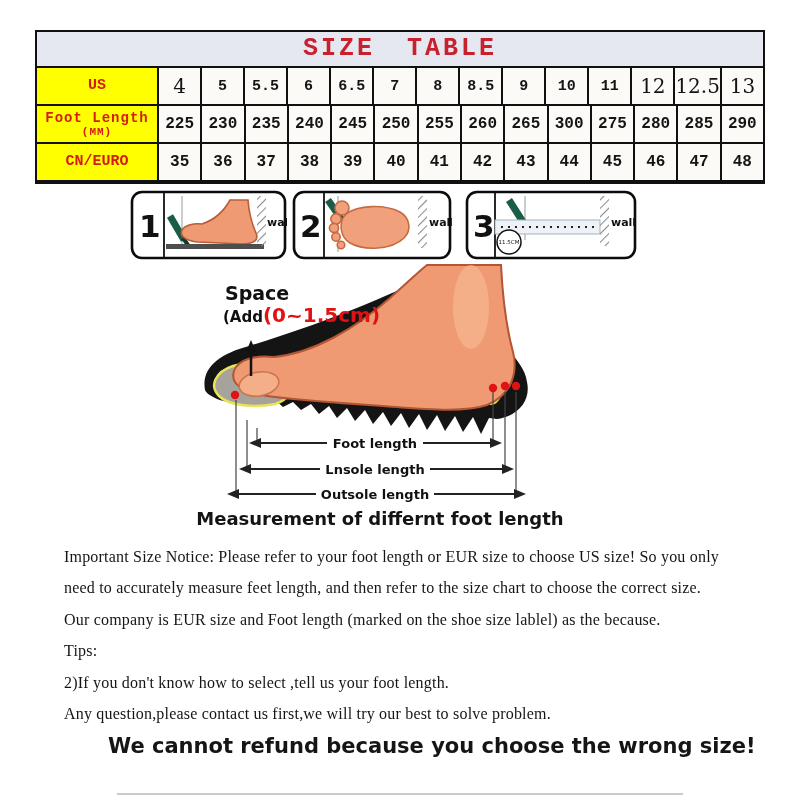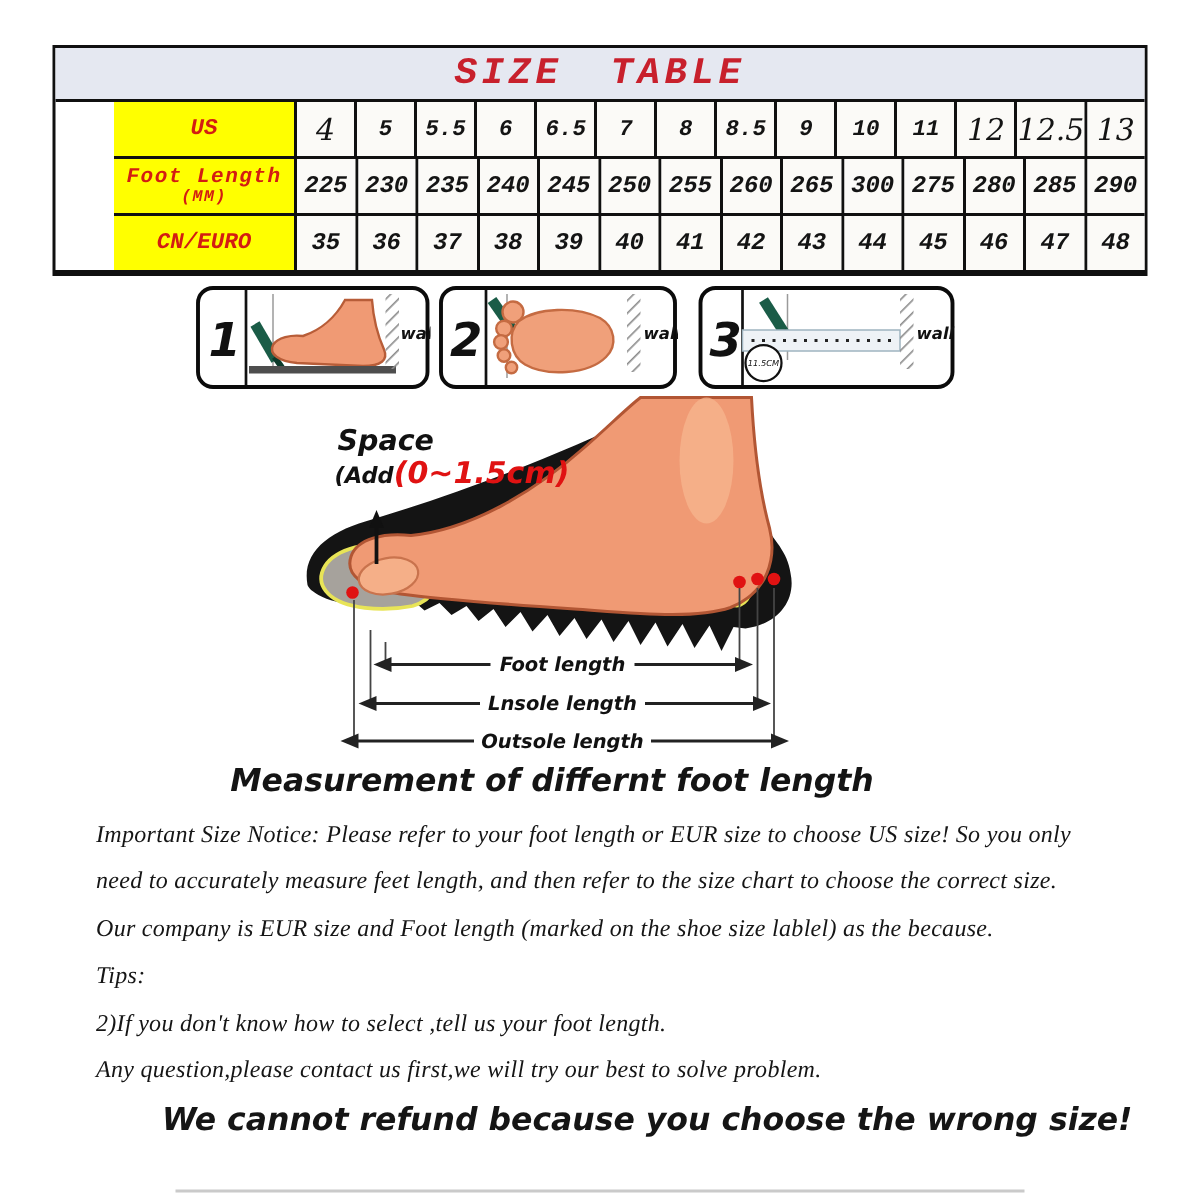--- a/index.html
+++ b/index.html
@@ -1,25 +1,25 @@
 <!DOCTYPE html>
 <html><head>
 <meta charset="utf-8">
 <style>
   html,body { margin:0; padding:0; background:#fff; }
   .page { position:relative; width:800px; height:800px; background:#ffffff; overflow:hidden;
-          font-family:"Liberation Sans", sans-serif;font-style:italic; }
+          font-family:"Liberation Sans", sans-serif; }
 
   
   .size-table { position:absolute; left:35px; top:30px; width:730px;
                 border:2px solid #101010; border-bottom-width:4px; box-sizing:border-box; background:#fff; }
   .title-row { height:34px; line-height:34px; background:#e5e8f1; border-bottom:2px solid #101010;
                text-align:center; color:#c8202c; font-family:"Liberation Mono", monospace;
                font-weight:bold; font-size:25px; letter-spacing:3px; word-spacing:14px; }
-  .trow { display:flex; height:36px; border-bottom:2px solid #101010;margin-left:39px; }
+  .trow { display:flex; height:36px; border-bottom:2px solid #101010; }
   .trow:last-child { border-bottom:none;justify-content:center; }
   .label-cell { width:122px; flex:0 0 122px; background:#ffff00; border-right:2px solid #101010;
                 display:flex; flex-direction:column; justify-content:center; align-items:center;
                 color:#d31d12; font-family:"Liberation Mono", monospace; font-weight:bold;
                 font-size:15px; line-height:1.15; box-sizing:border-box; }
   .label-cell .sub { font-size:11px; }
   .row-foot .label-cell { font-size:14px; letter-spacing:1px; }
   .cells { flex:1; display:flex; }
   .cell { flex:1; border-right:2px solid #101010; background:#fbfaf7; color:#141414;
           display:flex; align-items:center; justify-content:center;
@@ -36,22 +36,22 @@
   .panel-num { font-family:"DejaVu Sans", sans-serif; font-weight:bold; font-size:31px; fill:#111; }
   .wall-text { font-family:"DejaVu Sans", sans-serif; font-weight:600; font-size:11px; fill:#111; }
 
   
   .main-diagram { position:absolute; left:175px; top:262px; }
   .space-word { font-family:"DejaVu Sans", sans-serif; font-weight:bold; font-size:19px; fill:#111; }
   .space-add  { font-family:"DejaVu Sans", sans-serif; font-weight:bold; font-size:15px; fill:#111; }
   .space-val  { font-family:"DejaVu Sans", sans-serif; font-weight:bold; font-size:20px; fill:#e01212; }
   .arrow-label { font-family:"DejaVu Sans", sans-serif; font-weight:bold; font-size:13px; fill:#111;
                  text-anchor:middle; }
-  .caption { position:absolute; top:508px; left:48px; width:640px; text-align:center;
-             font-family:"DejaVu Sans", sans-serif; font-weight:bold; font-size:21px; color:#141414; }
+  .caption { position:absolute; top:508px; left:60px; width:640px; text-align:center;
+             font-family:"DejaVu Sans", sans-serif; font-weight:bold; font-size:18px; color:#141414; }
 
   
   .notice { position:absolute; left:64px; top:541px; width:700px; }
   .nline { height:31.5px; display:flex; align-items:center; white-space:nowrap;
            font-family:"Liberation Serif", serif; font-size:16px; color:#151515; letter-spacing:0.2px; }
   .nline.warning { font-family:"DejaVu Sans", sans-serif; font-weight:bold; font-size:21px; letter-spacing:0;margin-left:44px; }
   .bottom-rule { position:absolute; top:793px; left:117px; width:566px; height:2px; background:#cacaca; }
 </style>
 </head>
 <body>

